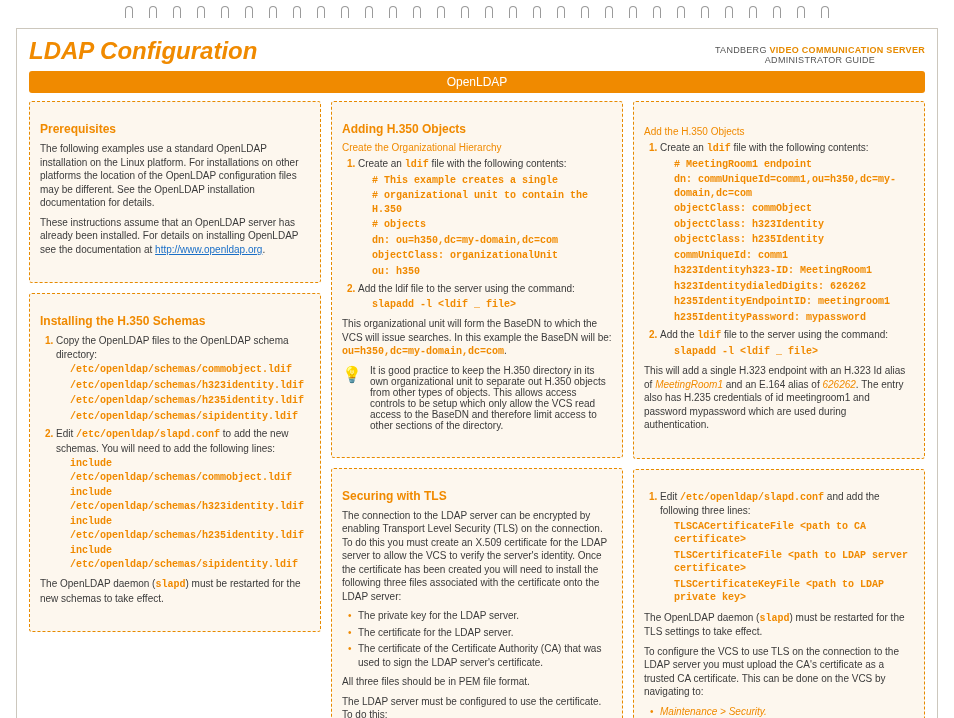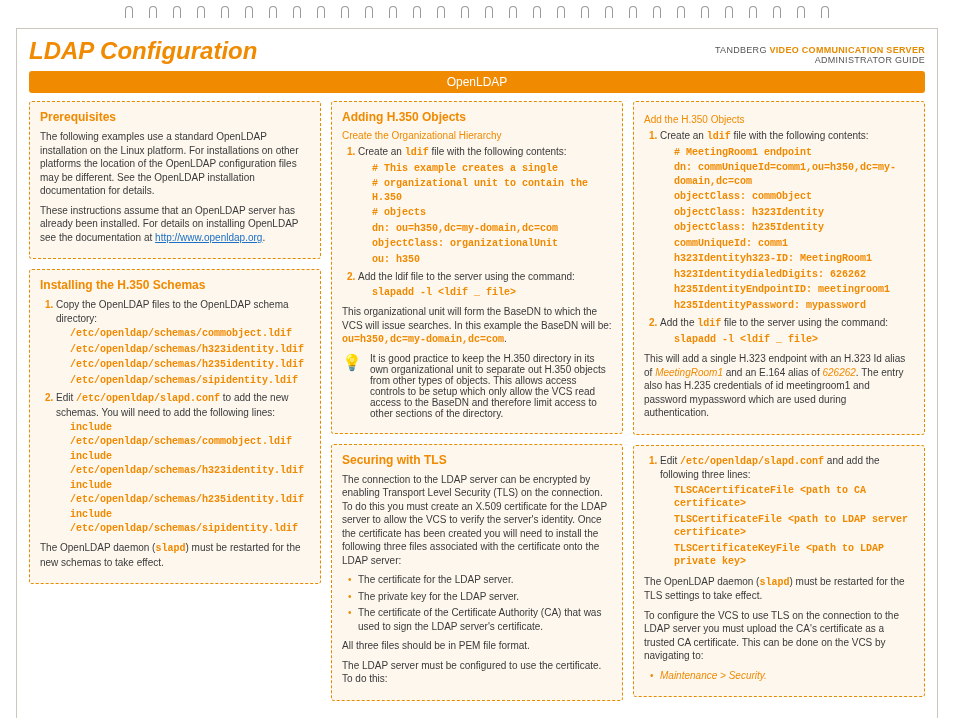--- a/index.html
+++ b/index.html
@@ -44,21 +44,21 @@
     align-items:flex-end;
     margin-bottom:6px;
   }
   .title{
     font-size:24px;
     font-weight:bold;
     color:var(--orange-bright);
     font-style:italic;
   }
   .hdr-right{
-    text-align:right;
+    text-align:center;
     font-size:9px;
     color:#555;
     letter-spacing:0.3px;
   }
   .hdr-right .line1 b{color:var(--orange);font-weight:bold;}
   .bar{
     background:var(--orange-bright);
     color:#fff;
     text-align:center;
     font-size:12px;
@@ -69,21 +69,21 @@
   }
   .cols{
     display:flex;
     gap:10px;
   }
   .col{flex:1;min-width:0;}
   .panel{
     border:1px dashed var(--orange);
     background:var(--light-panel);
     border-radius:3px;
-    padding:8px 10px;
+    padding:20px 10px;
     margin-bottom:10px;
   }
   .sec-title{
     color:var(--orange-bright);
     font-size:12px;
     font-weight:bold;
     margin:0 0 6px 0;
   }
   .sub-title{
     color:var(--orange-bright);
@@ -226,22 +226,22 @@
         <div class="tip">
           <div class="bulb">💡</div>
           <div>It is good practice to keep the H.350 directory in its own organizational unit to separate out H.350 objects from other types of objects. This allows access controls to be setup which only allow the VCS read access to the BaseDN and therefore limit access to other sections of the directory.</div>
         </div>
       </div>
 
       <div class="panel">
         <div class="sec-title">Securing with TLS</div>
         <p>The connection to the LDAP server can be encrypted by enabling Transport Level Security (TLS) on the connection. To do this you must create an X.509 certificate for the LDAP server to allow the VCS to verify the server's identity. Once the certificate has been created you will need to install the following three files associated with the certificate onto the LDAP server:</p>
         <ul class="bullets">
+          <li>The private key for the LDAP server.</li>
           <li>The certificate for the LDAP server.</li>
-          <li>The private key for the LDAP server.</li>
           <li>The certificate of the Certificate Authority (CA) that was used to sign the LDAP server's certificate.</li>
         </ul>
         <p>All three files should be in PEM file format.</p>
         <p>The LDAP server must be configured to use the certificate. To do this:</p>
       </div>
     </div>
 
     <div class="col">
       <div class="panel">
         <div class="sub-title">Add the H.350 Objects</div>

